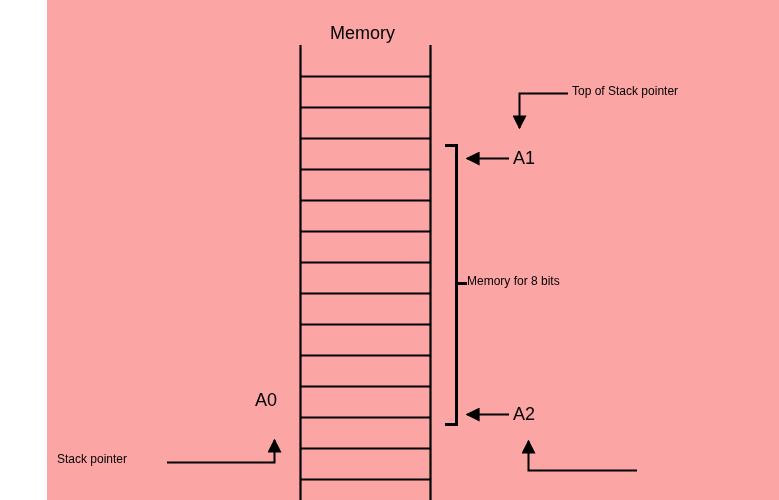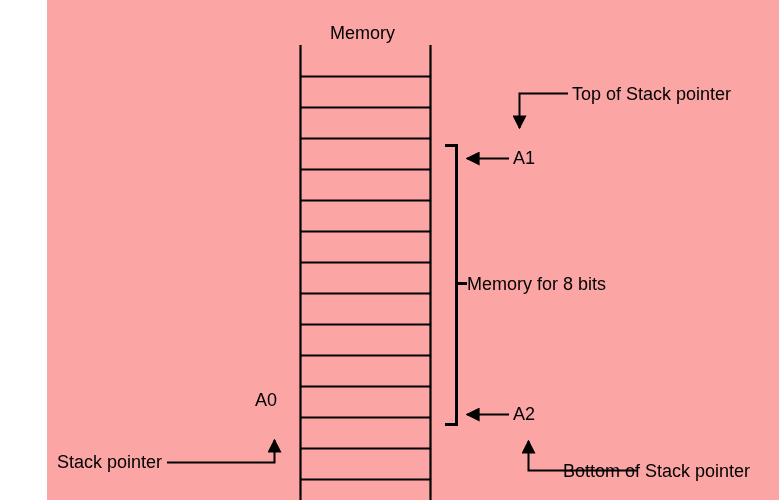--- a/index.html
+++ b/index.html
@@ -24,21 +24,21 @@
     height: 500px;
   }
   .lbl {
     position: absolute;
     color: #000000;
     font-family: "Liberation Sans", sans-serif;
     white-space: nowrap;
     line-height: 1;
   }
   .lbl-plain {
-    font-size: 18px;
+    font-size: 12px;
     font-weight: 400;
   }
   .lbl-bold {
     font-size: 18px;
     font-weight: normal;
   }
   .lbl-title {
     font-size: 18px;
     font-weight: 400;
   }
@@ -113,17 +113,16 @@
   <div class="lbl lbl-bold" style="left:466px; top:149px;">A1</div>
 
   <div class="lbl lbl-bold" style="left:466px; top:405px;">A2</div>
 
   <div class="lbl lbl-bold" style="left:208px; top:391px;">A0</div>
 
   <div class="lbl lbl-plain" style="left:420px; top:275px;text-align:center;">Memory for 8 bits</div>
 
   <div class="lbl lbl-plain" style="left:525px; top:85px;">Top of Stack pointer</div>
 
-  <div class="lbl lbl-plain" style="left:516px; top:462px;">Bottom of Stack pointer</div>
 
   <div class="lbl lbl-plain" style="left:10px; top:453px;">Stack pointer</div>
 
 </div>
 
 </body></html>

